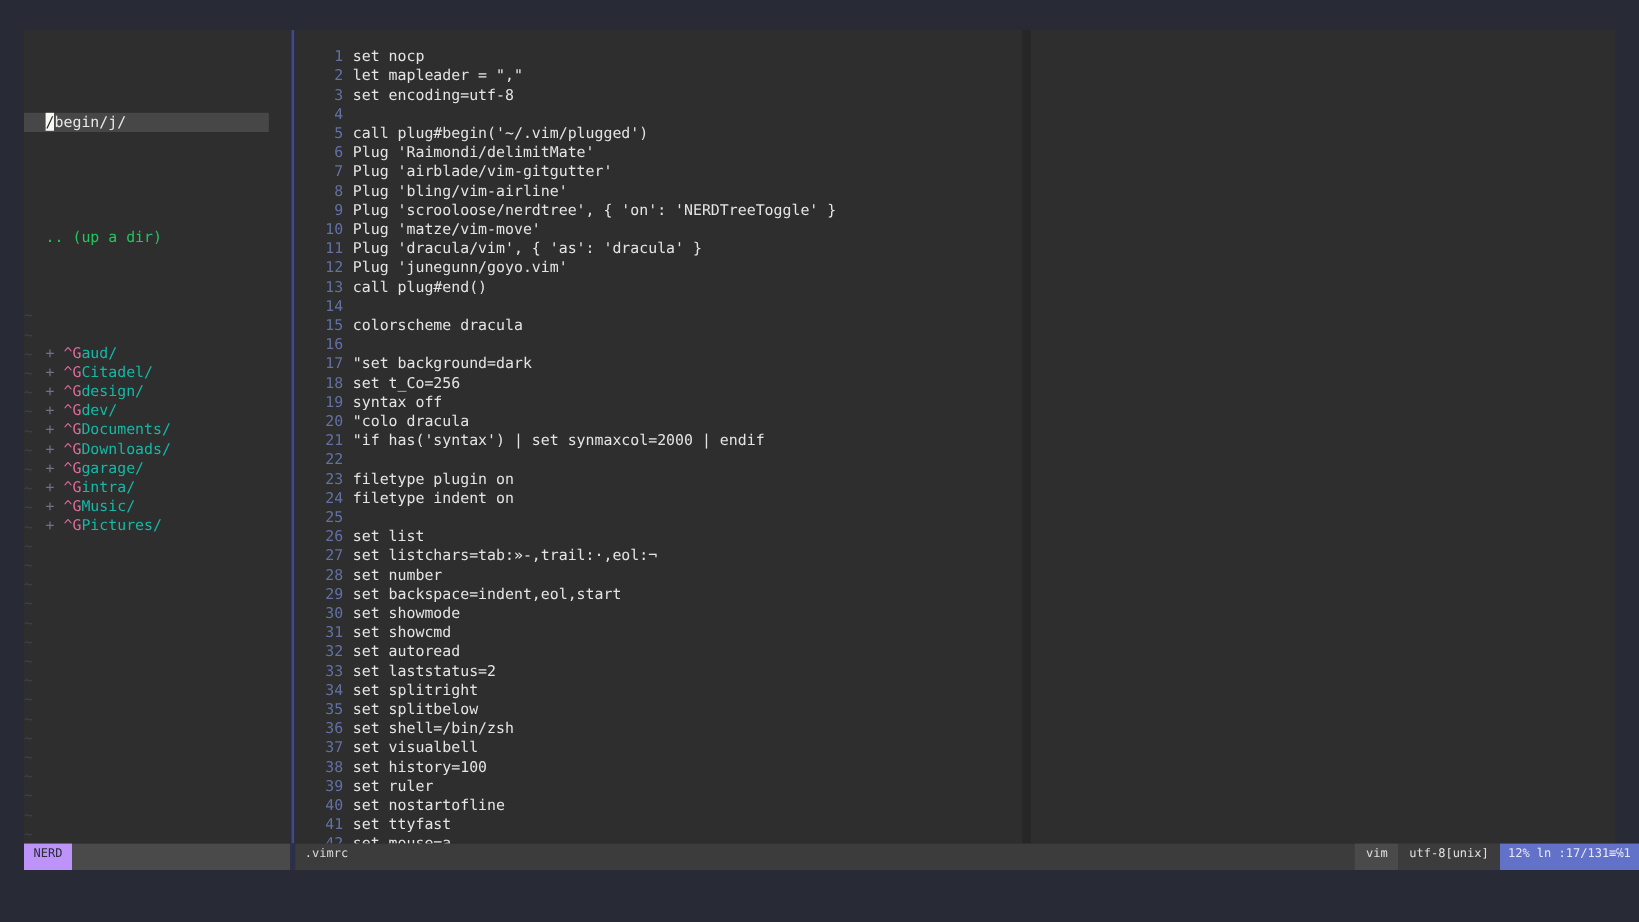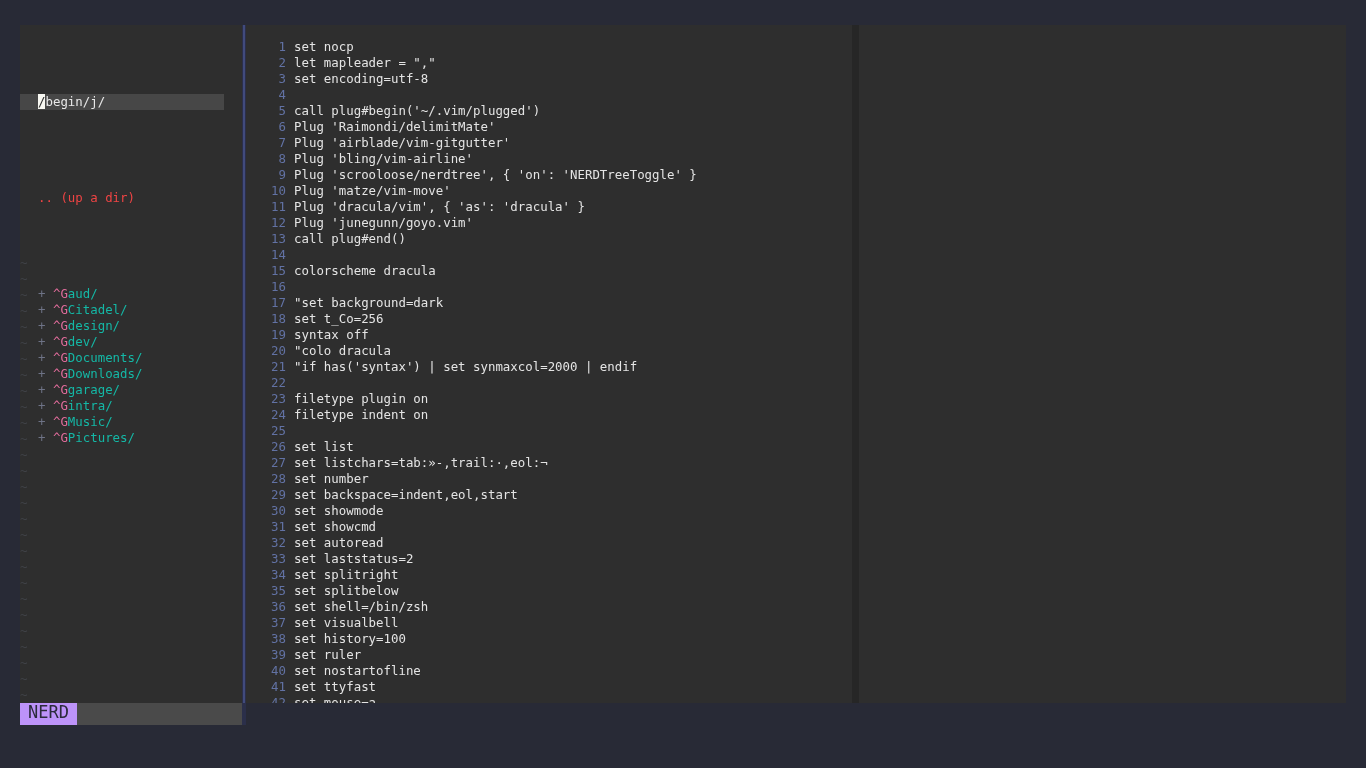--- a/index.html
+++ b/index.html
@@ -39,21 +39,21 @@
   #nerdtree-inner {
     position: relative;
     padding-left: 18px;
     padding-top: 5px;
   }
   .nt-row {
     height: 16px;
     white-space: pre;
   }
   .nt-help { color: #bfc7d5; }
-  .nt-updir { color: #ef4444; }
+  .nt-updir { color: #22c55e; }
   .nt-blank { height: 16px; }
   .nt-plus { color: #6e7386; }
   .nt-ctrl { color: #e06c9b; }
   .nt-dir  { color: #14b8a6; }
 
   #nt-current-row {
     position: absolute;
     left: -18px;
     top: 69px;
     width: 222px;
@@ -142,21 +142,21 @@
 
   
   #statusline {
     position: absolute;
     left: 20px;
     top: 703px;
     width: 1346px;
     height: 22px;
     display: flex;
     align-items: stretch;
-    font-size: 17px;
+    font-size: 10px;
   }
   #sl-left {
     display: flex;
     width: 222px;
     background: #4a4a4a;
   }
   #sl-nerd-badge {
     background: #bd93f9;
     color: #2b2b3b;
     padding: 0 8px;
@@ -228,15 +228,22 @@
     <div id="colorcolumn-band"></div>
     <div id="editor-lines"><div class="ed-row"><span class="ed-num">1</span><span class="ed-text">set nocp</span></div><div class="ed-row"><span class="ed-num">2</span><span class="ed-text">let mapleader = ","</span></div><div class="ed-row"><span class="ed-num">3</span><span class="ed-text">set encoding=utf-8</span></div><div class="ed-row"><span class="ed-num">4</span><span class="ed-text"></span></div><div class="ed-row"><span class="ed-num">5</span><span class="ed-text">call plug#begin('~/.vim/plugged')</span></div><div class="ed-row"><span class="ed-num">6</span><span class="ed-text">Plug 'Raimondi/delimitMate'</span></div><div class="ed-row"><span class="ed-num">7</span><span class="ed-text">Plug 'airblade/vim-gitgutter'</span></div><div class="ed-row"><span class="ed-num">8</span><span class="ed-text">Plug 'bling/vim-airline'</span></div><div class="ed-row"><span class="ed-num">9</span><span class="ed-text">Plug 'scrooloose/nerdtree', { 'on': 'NERDTreeToggle' }</span></div><div class="ed-row"><span class="ed-num">10</span><span class="ed-text">Plug 'matze/vim-move'</span></div><div class="ed-row"><span class="ed-num">11</span><span class="ed-text">Plug 'dracula/vim', { 'as': 'dracula' }</span></div><div class="ed-row"><span class="ed-num">12</span><span class="ed-text">Plug 'junegunn/goyo.vim'</span></div><div class="ed-row"><span class="ed-num">13</span><span class="ed-text">call plug#end()</span></div><div class="ed-row"><span class="ed-num">14</span><span class="ed-text"></span></div><div class="ed-row"><span class="ed-num">15</span><span class="ed-text">colorscheme dracula</span></div><div class="ed-row"><span class="ed-num">16</span><span class="ed-text"></span></div><div class="ed-row"><span class="ed-num">17</span><span class="ed-text">"set background=dark</span></div><div class="ed-row"><span class="ed-num">18</span><span class="ed-text">set t_Co=256</span></div><div class="ed-row"><span class="ed-num">19</span><span class="ed-text">syntax off</span></div><div class="ed-row"><span class="ed-num">20</span><span class="ed-text">"colo dracula</span></div><div class="ed-row"><span class="ed-num">21</span><span class="ed-text">"if has('syntax') | set synmaxcol=2000 | endif</span></div><div class="ed-row"><span class="ed-num">22</span><span class="ed-text"></span></div><div class="ed-row"><span class="ed-num">23</span><span class="ed-text">filetype plugin on</span></div><div class="ed-row"><span class="ed-num">24</span><span class="ed-text">filetype indent on</span></div><div class="ed-row"><span class="ed-num">25</span><span class="ed-text"></span></div><div class="ed-row"><span class="ed-num">26</span><span class="ed-text">set list</span></div><div class="ed-row"><span class="ed-num">27</span><span class="ed-text">set listchars=tab:»-,trail:·,eol:¬</span></div><div class="ed-row"><span class="ed-num">28</span><span class="ed-text">set number</span></div><div class="ed-row"><span class="ed-num">29</span><span class="ed-text">set backspace=indent,eol,start</span></div><div class="ed-row"><span class="ed-num">30</span><span class="ed-text">set showmode</span></div><div class="ed-row"><span class="ed-num">31</span><span class="ed-text">set showcmd</span></div><div class="ed-row"><span class="ed-num">32</span><span class="ed-text">set autoread</span></div><div class="ed-row"><span class="ed-num">33</span><span class="ed-text">set laststatus=2</span></div><div class="ed-row"><span class="ed-num">34</span><span class="ed-text">set splitright</span></div><div class="ed-row"><span class="ed-num">35</span><span class="ed-text">set splitbelow</span></div><div class="ed-row"><span class="ed-num">36</span><span class="ed-text">set shell=/bin/zsh</span></div><div class="ed-row"><span class="ed-num">37</span><span class="ed-text">set visualbell</span></div><div class="ed-row"><span class="ed-num">38</span><span class="ed-text">set history=100</span></div><div class="ed-row"><span class="ed-num">39</span><span class="ed-text">set ruler</span></div><div class="ed-row"><span class="ed-num">40</span><span class="ed-text">set nostartofline</span></div><div class="ed-row"><span class="ed-num">41</span><span class="ed-text">set ttyfast</span></div><div class="ed-row"><span class="ed-num">42</span><span class="ed-text">set mouse=a</span></div></div>
   </div>
 
   <div id="statusline">
     <div id="sl-left">
       <div id="sl-nerd-badge">NERD</div>
       <div id="sl-left-fill"></div>
     </div>
     <div id="sl-gap"></div>
+    <div id="sl-right">
+      <div id="sl-filename">.vimrc</div>
+      <div id="sl-right-fill"></div>
+      <div id="sl-filetype">vim</div>
+      <div id="sl-encoding">utf-8[unix]</div>
+      <div id="sl-position">12% ln :17/131≡℅1</div>
+    </div>
   </div>
 
 </div>
 
 </body></html>

